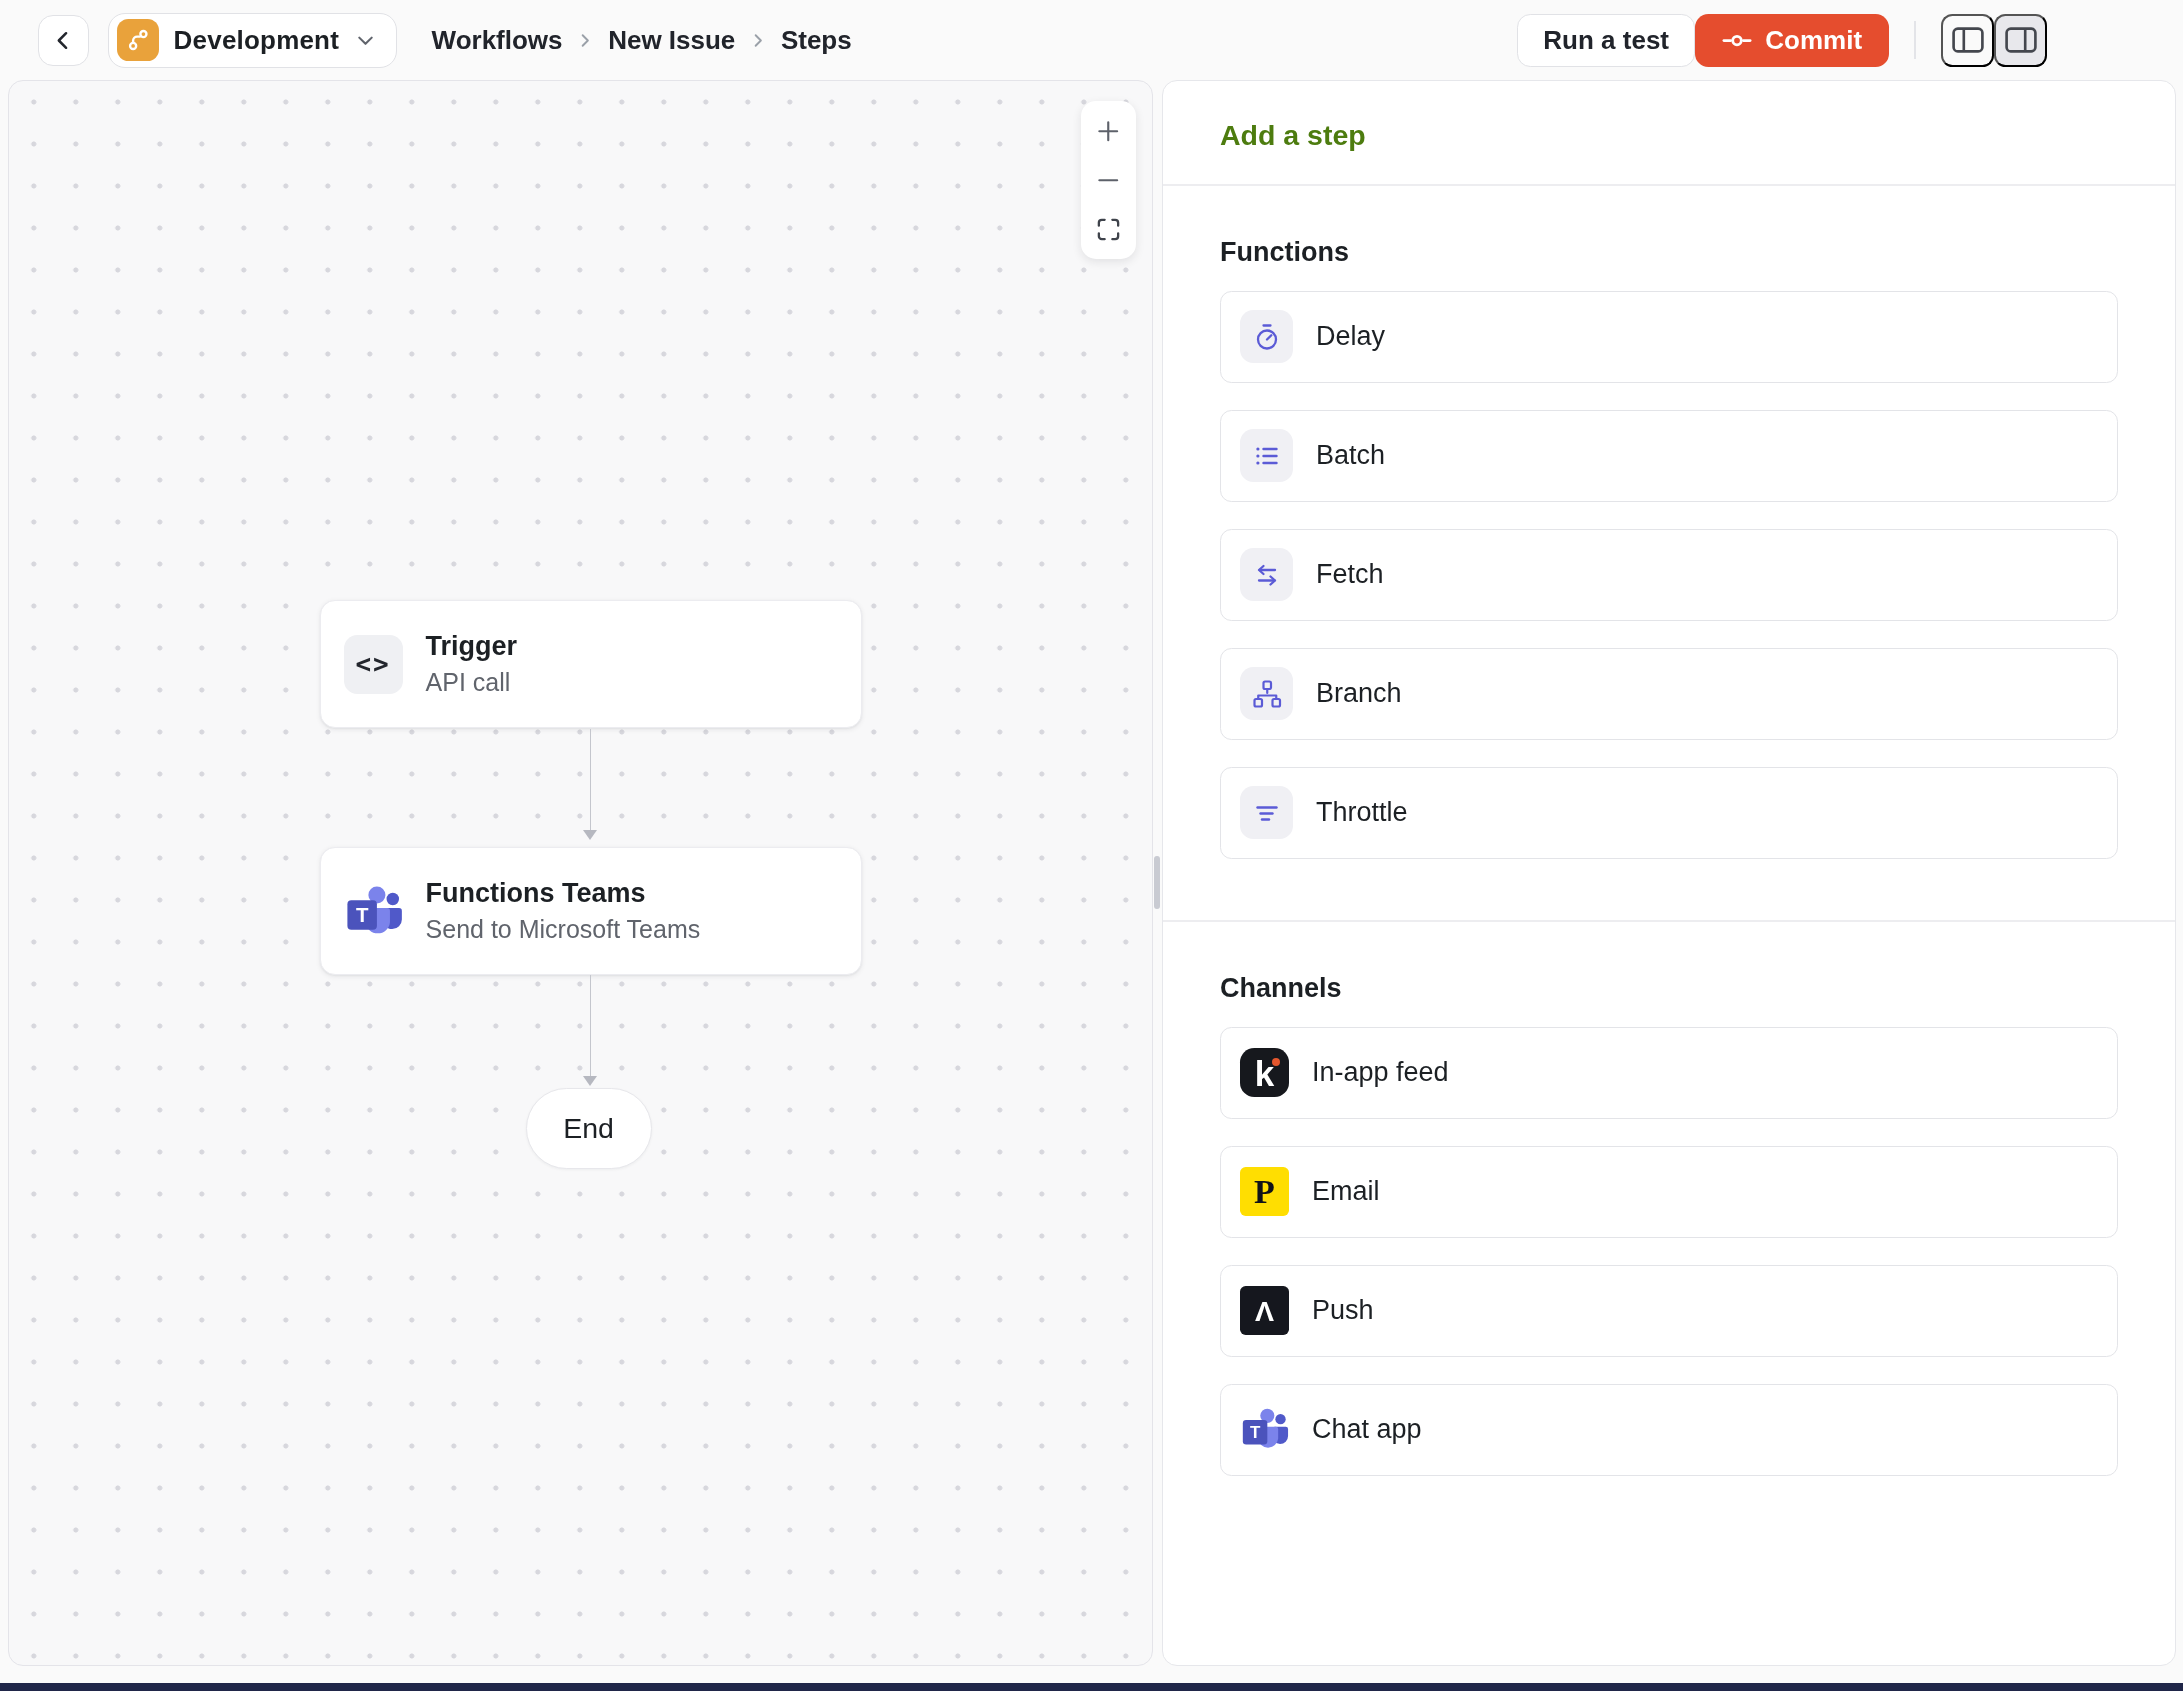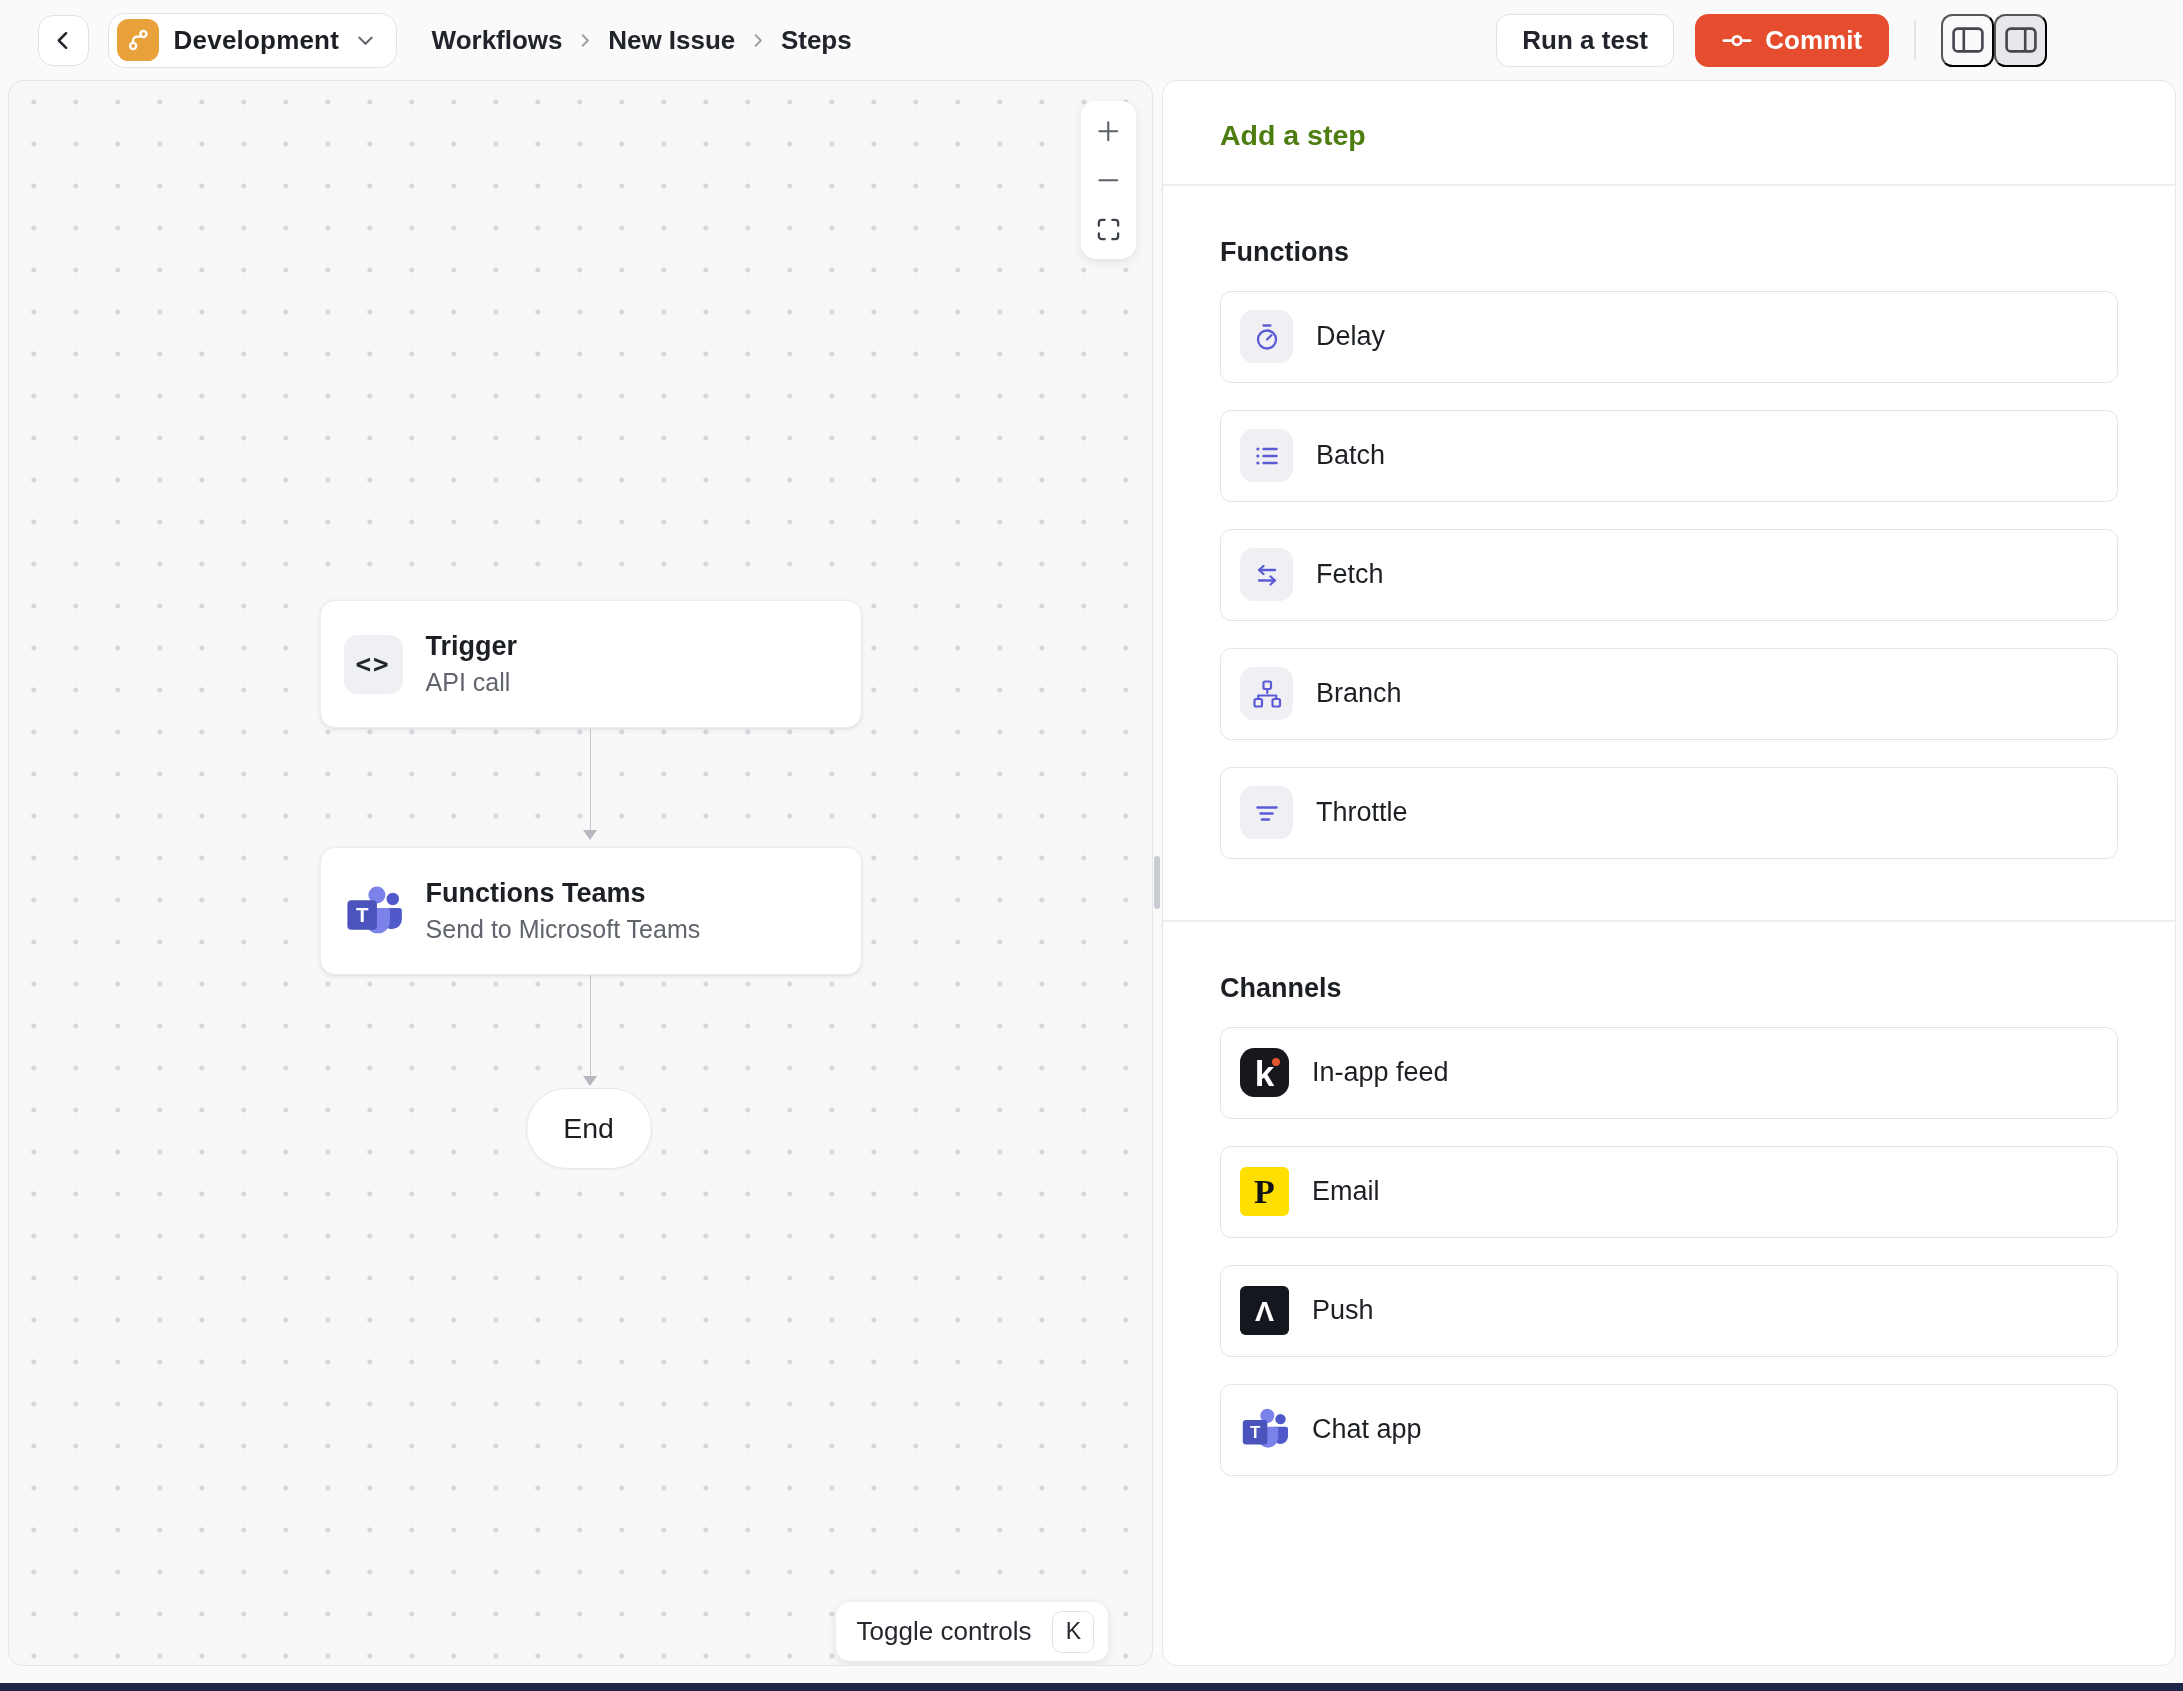--- a/index.html
+++ b/index.html
@@ -31,21 +31,21 @@
   .env-label{ font-size:26px; font-weight:700; letter-spacing:0.2px; }
   .crumbs{ display:flex; align-items:center; margin-left:25px; gap:3.8px; }
   .crumb{ font-size:26px; font-weight:700; color:#21242b; padding:0 9.5px; }
   .crumb-sep{ display:flex; align-items:center; color:#9aa0a8; }
   .spacer{ flex:1; }
   .btn{
     height:53px; border-radius:13.3px; display:flex; align-items:center;
     justify-content:center; font-size:26px; font-weight:700;
   }
   .run-test{ background:#fff; border:1.9px solid #e1e2e6; padding:0 25px; color:#21242b;margin-left:24px; }
-  .commit{ background:var(--commit,#E54D2E); color:#fff; padding:4px 27px; gap:13.3px; margin-left:21px; border:none; }
+  .commit{ background:var(--commit,#E54D2E); color:#fff; padding:4px 27px; gap:13.3px; border:none; }
   .top-divider{ width:1.9px; height:38px; background:#e3e4e8; margin:0 25px; }
   .panel-btn{
     width:53px; height:53px; border-radius:11.4px; display:flex;
     align-items:center; justify-content:center; background:transparent;
   }
   .panel-btn.active{ background:#e8e8ec; }
 
   
   .canvas{
     position:absolute; left:7.6px; top:80px; width:1145px; height:1586px;
@@ -283,24 +283,20 @@
     </span>
   </div>
 
   <div class="edge" style="top:894px; height:101px;"></div>
   <div class="edge-head" style="top:995px;"></div>
 
   <div class="end-node">
     <span>End</span>
   </div>
 
-  <div class="toggle-card">
-    <span class="toggle-label">Toggle controls</span>
-    <span class="kbd">K</span>
-  </div>
 </section>
 
 <div class="scroll-thumb"></div>
 
 <aside class="side">
   <div class="side-head">
     <h1 class="side-title">Add a step</h1>
   </div>
   <div class="h-div"></div>
 

